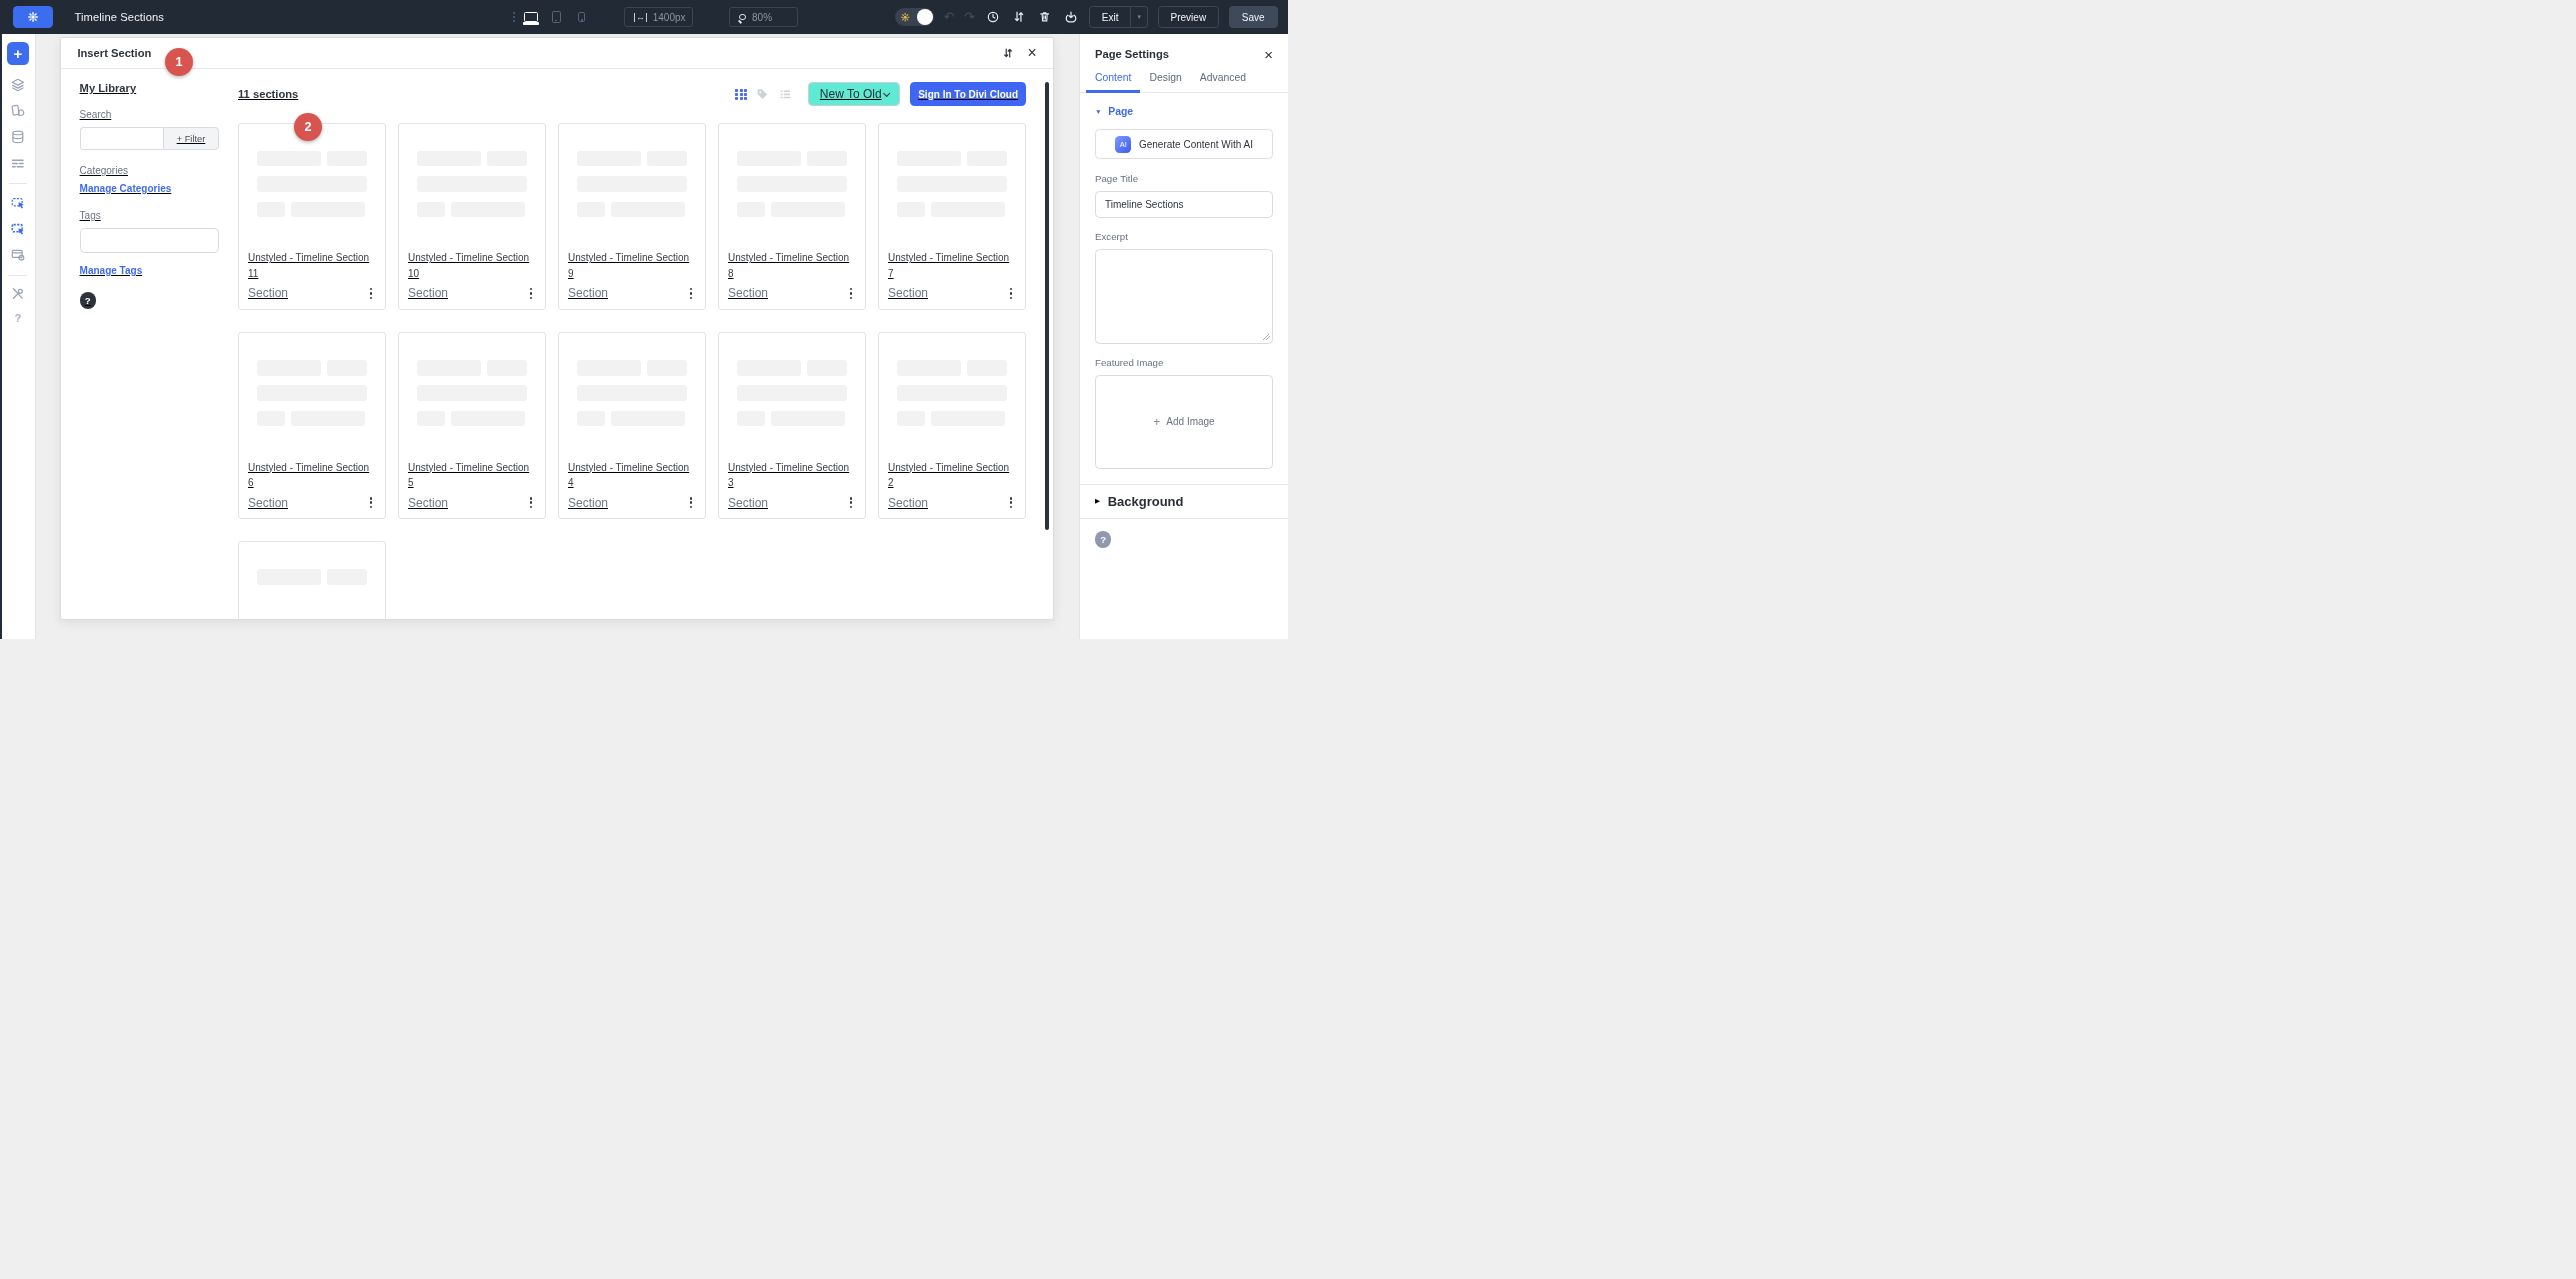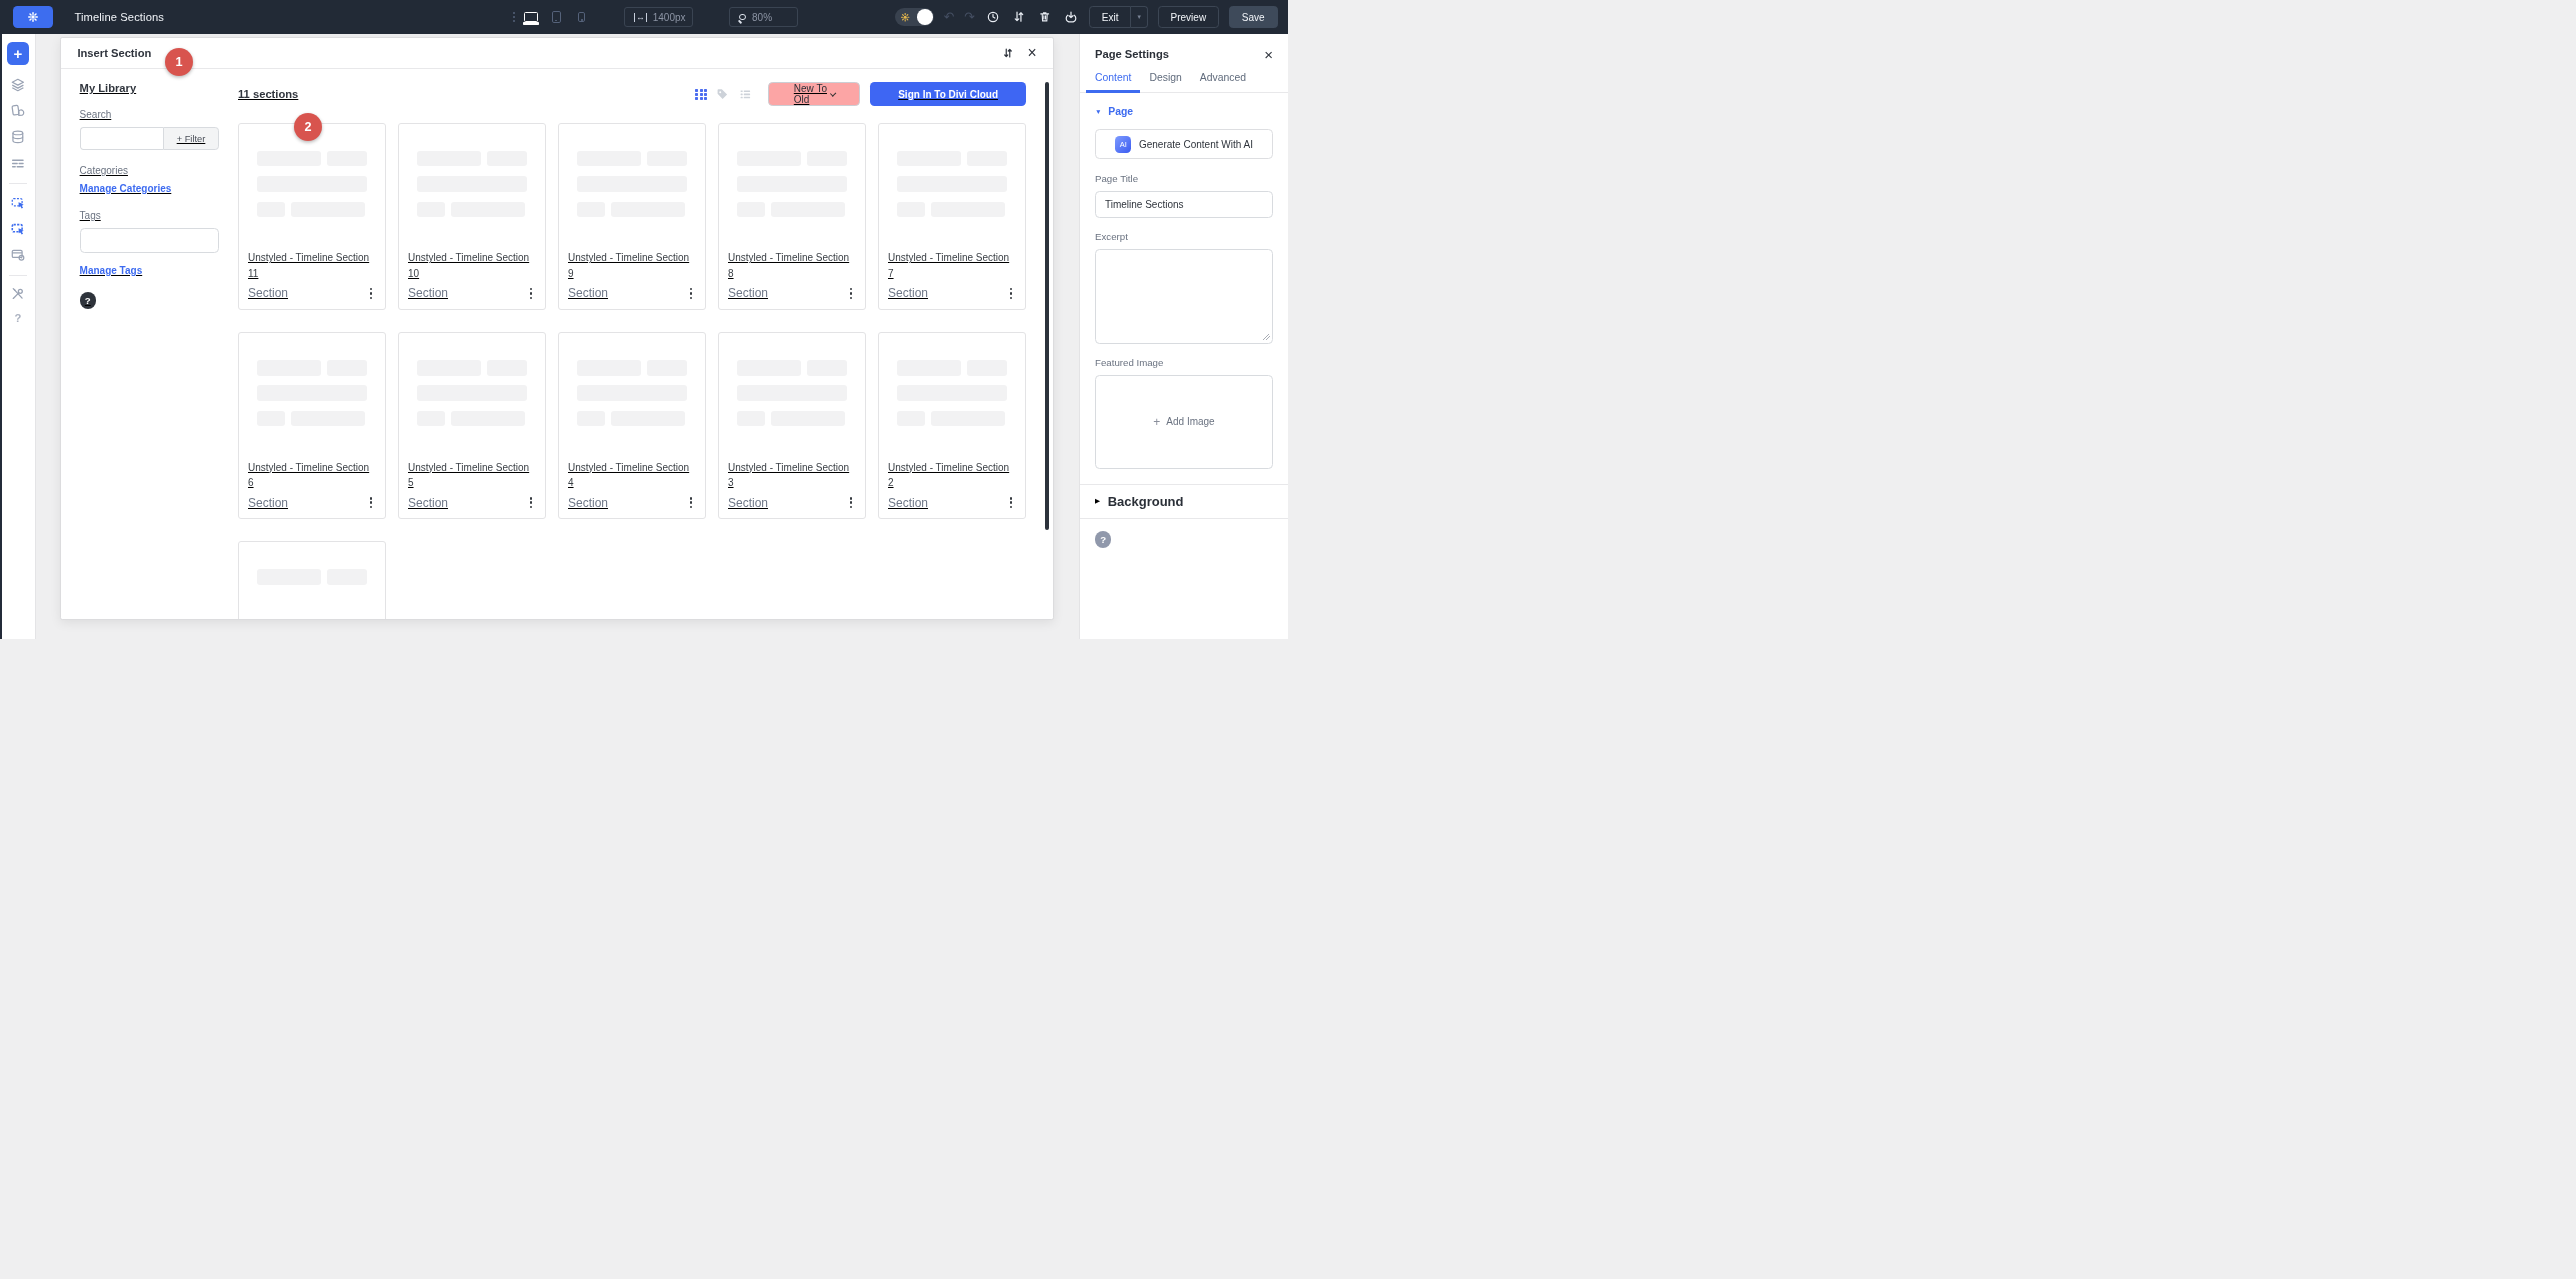--- a/index.html
+++ b/index.html
@@ -92,25 +92,25 @@
 
   
   .grid-side { flex:1; padding:13.4px 27.6px 0 0; }
   .grid-head { display:flex; align-items:center; margin-bottom:16.4px; height:24px; }
   .count { font-size:11.2px; font-weight:700; color:#30353D; }
   .gh-right { margin-left:auto; display:flex; align-items:center; gap:10.4px; }
   .view-icos { display:flex; align-items:center; gap:9.7px; margin-right:6px; }
   .vico { cursor:pointer; display:flex; }
   .grid9 { display:grid; grid-template-columns:repeat(3,3px); grid-auto-rows:3px; gap:1.1px; }
   .grid9 i { background:#4A6CF0; border-radius:0.7px; }
-  .sort-select { height:24px; width:92px; border:0.7px solid #CBCED4; border-radius:4.5px; background:#fca5a5;
-    display:flex; align-items:center; padding:0 25px; font-size:10px; color:#2B2F36; cursor:pointer; }
+  .sort-select { height:24px; width:92px; border:0.7px solid #CBCED4; border-radius:4.5px; background:#5eead4;
+    display:flex; align-items:center; padding:0 11px; font-size:12px; color:#2B2F36; cursor:pointer; }
   .chev { margin-left:auto; width:5.2px; height:5.2px; border-right:1.3px solid #333; border-bottom:1.3px solid #333;
     transform:rotate(45deg) translateY(-1.5px); }
-  .signin-btn { height:24px; background:#3E66F3; color:#fff; border:none; border-radius:4.5px; padding:0 28px;
+  .signin-btn { height:24px; background:#3E66F3; color:#fff; border:none; border-radius:4.5px; padding:0 8px;
     font-size:10px; font-weight:700; cursor:pointer; font-family:inherit; }
   .cards { display:grid; grid-template-columns:repeat(5,148px); column-gap:12px; row-gap:22.4px; align-items:start; }
   .card { border:0.7px solid #E3E3E5; border-radius:3px; background:#fff; cursor:pointer; }
   .thumb { height:125px; padding:27px 18px 0; }
   .sk-row { display:flex; gap:6.7px; margin-bottom:9.7px; }
   .sk { height:15.7px; background:#F2F2F3; border-radius:3px; }
   .card-text { padding:1.5px 9px 7.5px; }
   .card-title { font-size:10px; color:#3B4046; line-height:1.55; white-space:pre-line; margin-bottom:4.5px; }
   .card-meta { display:flex; align-items:center; }
   .card-type { font-size:12px; color:#6E7787; }

